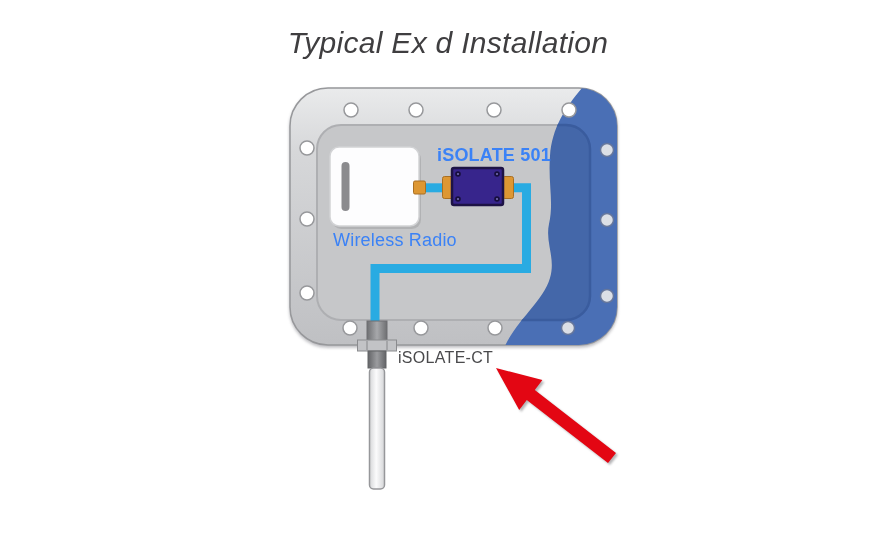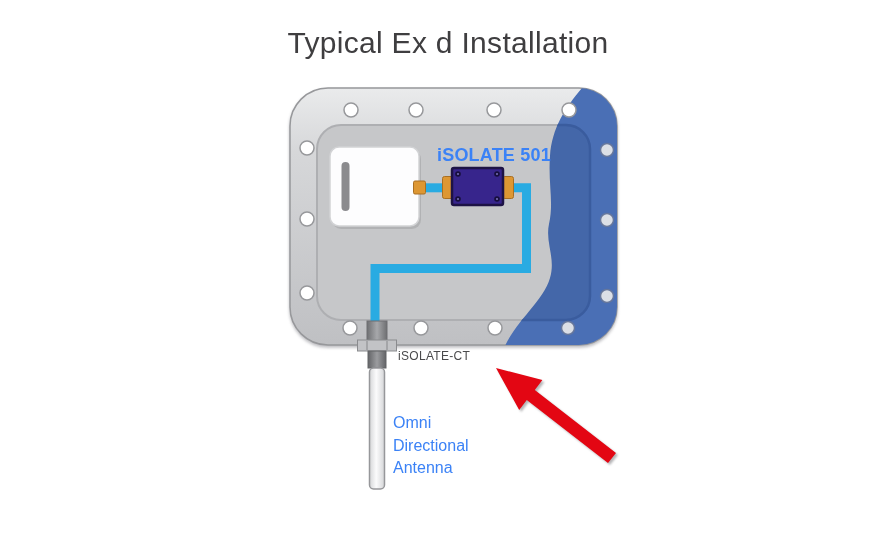--- a/index.html
+++ b/index.html
@@ -12,24 +12,25 @@
   }
   .lbl{position:absolute;color:#3b82f6;}
   #title{
     position:absolute;
     left:448px;top:26px;
     transform:translateX(-50%);
     white-space:nowrap;
     font-size:30px;
     letter-spacing:0.3px;
     color:#3f3e40;
+    font-style:italic;
   }
   #lbl-isolate501{left:437px;top:145px;font-size:18px;font-weight:600;letter-spacing:0.2px;}
   #lbl-radio{left:333px;top:230px;font-size:18px;letter-spacing:0.2px;}
-  #lbl-isolatect{left:398px;top:349px;font-size:12px;letter-spacing:0.3px;color:#4a4a4c;}
+  #lbl-isolatect{left:398px;top:349px;font-size:16px;letter-spacing:0.3px;color:#4a4a4c;}
   #lbl-antenna{left:393px;top:412px;font-size:16px;line-height:22.5px;white-space:pre-line;}
   svg{position:absolute;left:0;top:0;}
   .arrow{filter:drop-shadow(2px 2px 1px rgba(90,90,95,0.45));}
   .encl{filter:drop-shadow(0 2px 1.5px rgba(70,70,80,0.35));}
 </style>
 </head>
 <body>
 
 <div id="stage">
 
@@ -126,18 +127,16 @@
       <line x1="387" y1="341" x2="387" y2="350" stroke="#9a9b9e" stroke-width="1.5"></line>
       <rect x="368" y="351" width="18" height="17" fill="url(#gradGlandLow)" stroke="#636467" stroke-width="1"></rect>
     </g>
     <rect x="369.5" y="368" width="15" height="121" rx="4" fill="url(#gradAntenna)" stroke="#96979a" stroke-width="1.5"></rect>
 
     <polygon class="arrow" points="496,368 519.2,410 526.8,400.1 608,463.1 616,452.9 534.8,389.9 542.4,380" fill="#e30613"></polygon>
   </svg>
 
   <div id="title">Typical Ex d Installation</div>
   <div id="lbl-isolate501" class="lbl">iSOLATE 501</div>
+  <div id="lbl-radio" class="lbl">Wireless Radio</div>
   <div id="lbl-isolatect" class="lbl">iSOLATE-CT</div>
-  <div id="lbl-antenna" class="lbl">Omni
-Directional
-Antenna</div>
 
 </div>
 
 </body></html>

